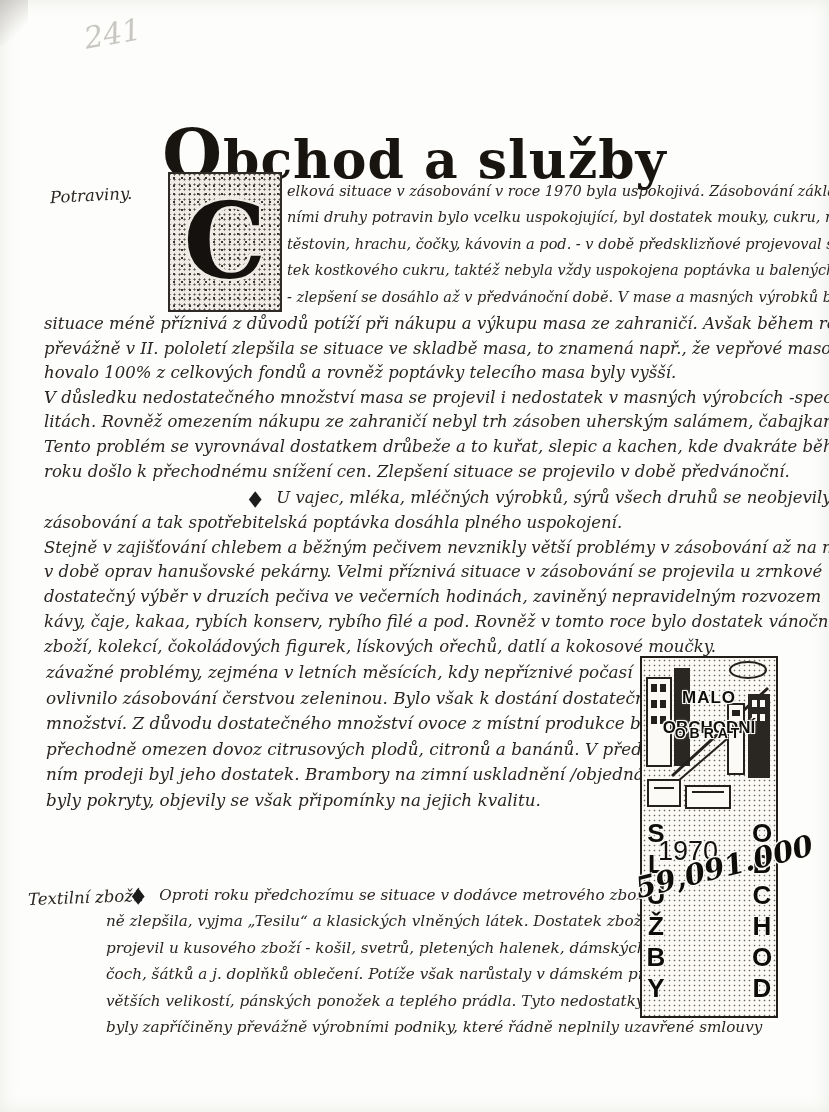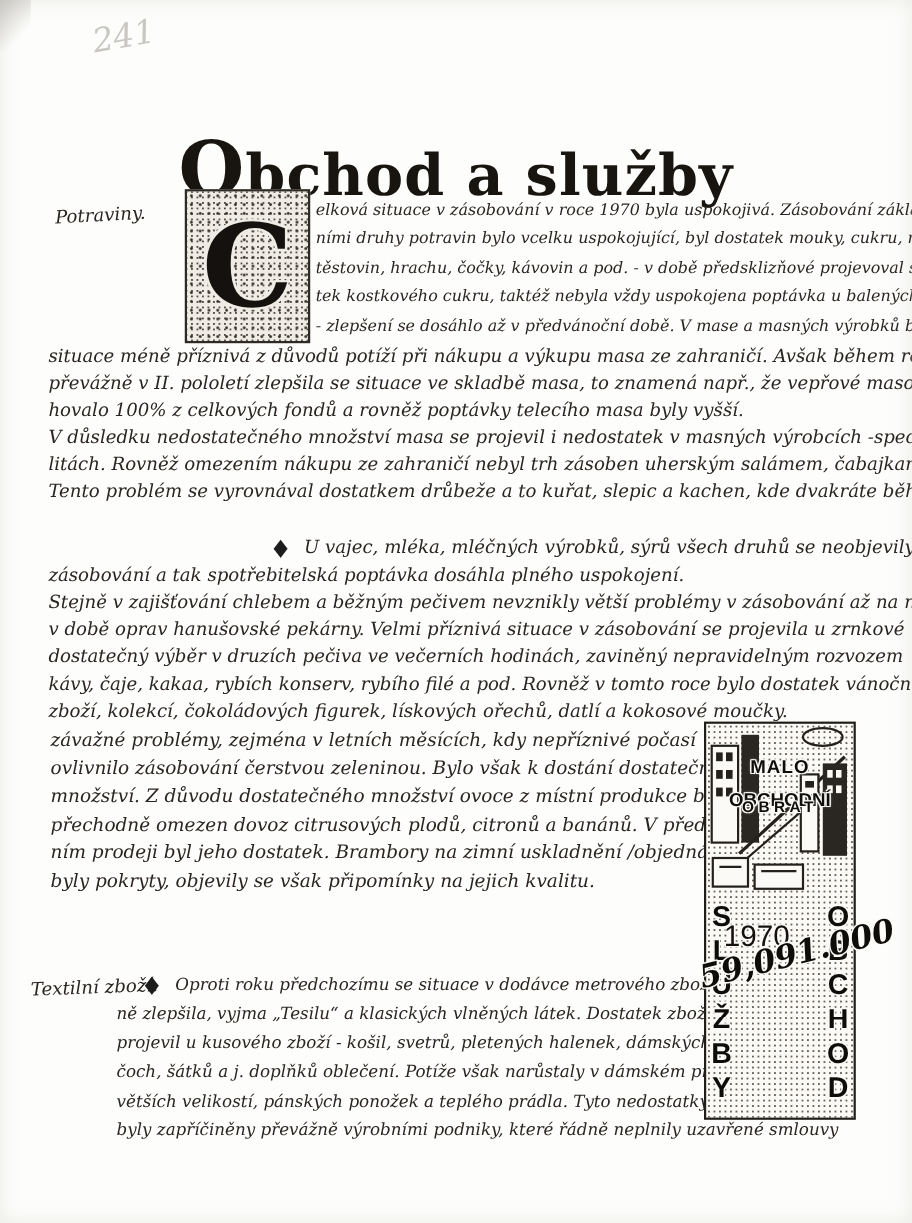--- a/index.html
+++ b/index.html
@@ -96,20 +96,21 @@
     <div class="line">- zlepšení se dosáhlo až v předvánoční době. V mase a masných výrobků byla</div>
   </div>
 
   <div class="block-full hand">
     <div class="line">situace méně příznivá z důvodů potíží při nákupu a výkupu masa ze zahraničí. Avšak během roku</div>
     <div class="line">převážně v II. pololetí zlepšila se situace ve skladbě masa, to znamená např., že vepřové maso dosa=</div>
     <div class="line">hovalo 100% z celkových fondů a rovněž poptávky telecího masa byly vyšší.</div>
     <div class="line">V důsledku nedostatečného množství masa se projevil i nedostatek v masných výrobcích -specia=</div>
     <div class="line">litách. Rovněž omezením nákupu ze zahraničí nebyl trh zásoben uherským salámem, čabajkami.</div>
     <div class="line">Tento problém se vyrovnával dostatkem drůbeže a to kuřat, slepic a kachen, kde dvakráte během</div>
+    <div class="line">roku došlo k přechodnému snížení cen. Zlepšení situace se projevilo v době předvánoční.</div>
   </div>
 
   <div class="block-dairy hand">
     <div class="line first">
       <span class="bullet">◆</span><span>U vajec, mléka, mléčných výrobků, sýrů všech druhů se neobjevily žádné problémy v</span>
     </div>
     <div class="line">zásobování a tak spotřebitelská poptávka dosáhla plného uspokojení.</div>
     <div class="line">Stejně v zajišťování chlebem a běžným pečivem nevznikly větší problémy v zásobování až na ne=</div>
     <div class="line">v době oprav hanušovské pekárny. Velmi příznivá situace v zásobování se projevila u zrnkové</div>
     <div class="line">dostatečný výběr v druzích pečiva ve večerních hodinách, zaviněný nepravidelným rozvozem</div>

